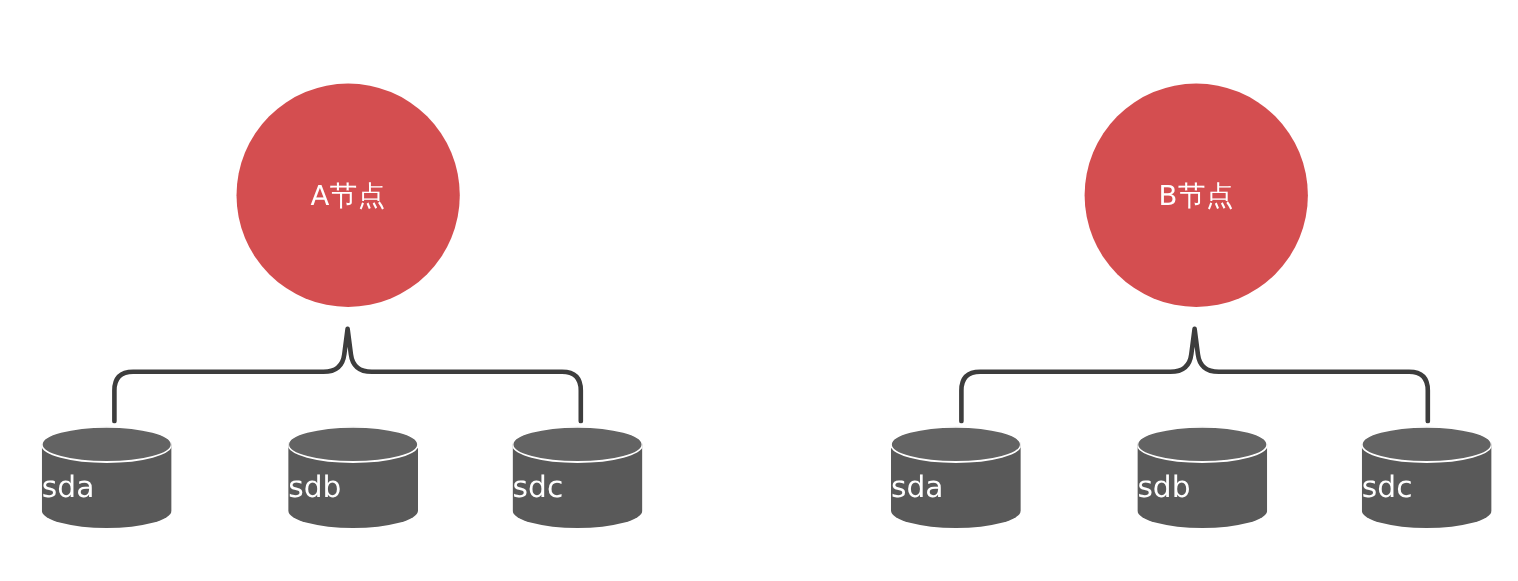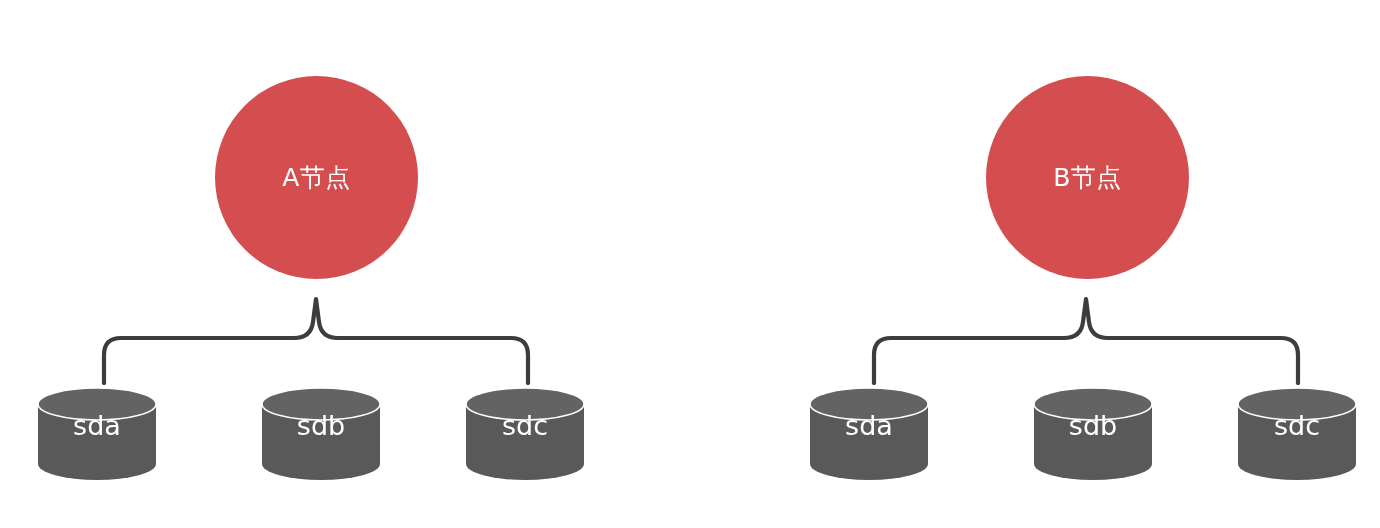--- a/index.html
+++ b/index.html
@@ -50,22 +50,22 @@
   }
   .disk {
     position: absolute;
     width: 118px;
     height: 92px;
   }
   .disk-label {
     position: absolute;
     left: 0;
     right: 0;
-    top: 24px;
-    text-align: center;
+    top: 42px;
+    text-align: left;
     color: #ffffff;
     font-size: 27px;
     line-height: 1;
     font-family: "DejaVu Sans", "Liberation Sans", sans-serif;
     pointer-events: none;
     user-select: none;
   }
   .disk svg, .brace-wrap svg {
     display: block;
   }

